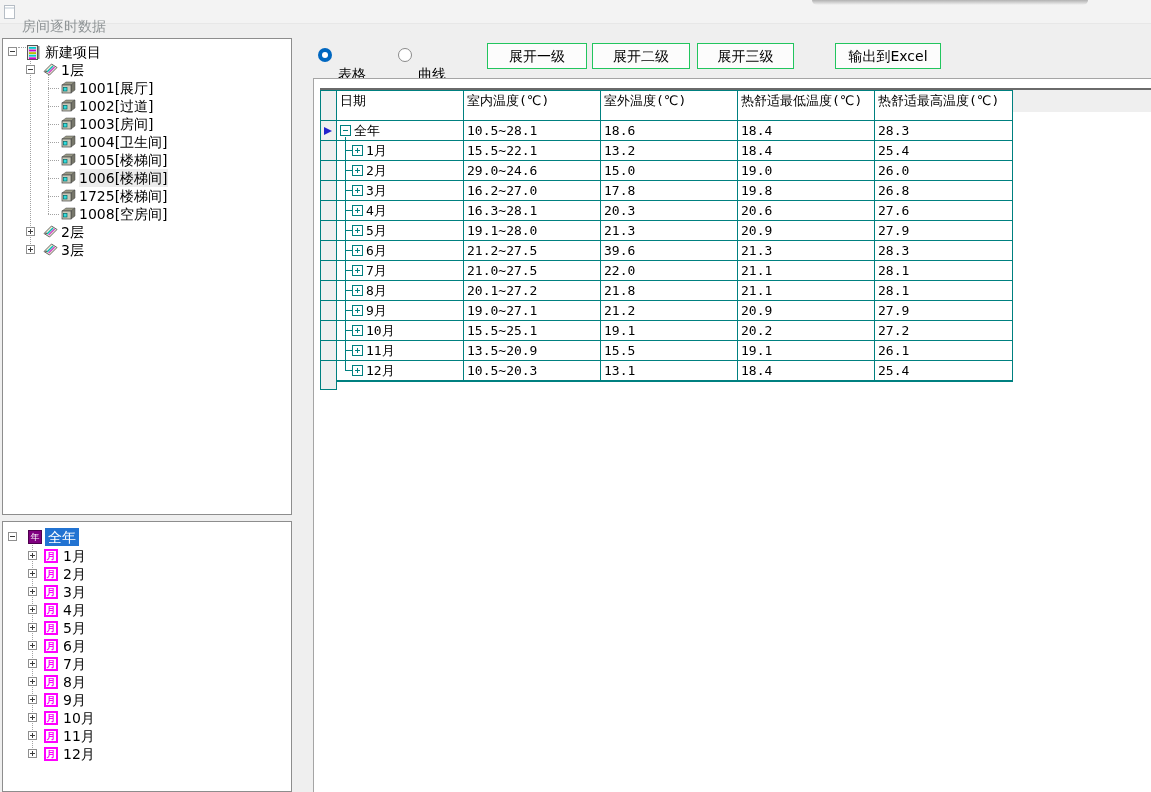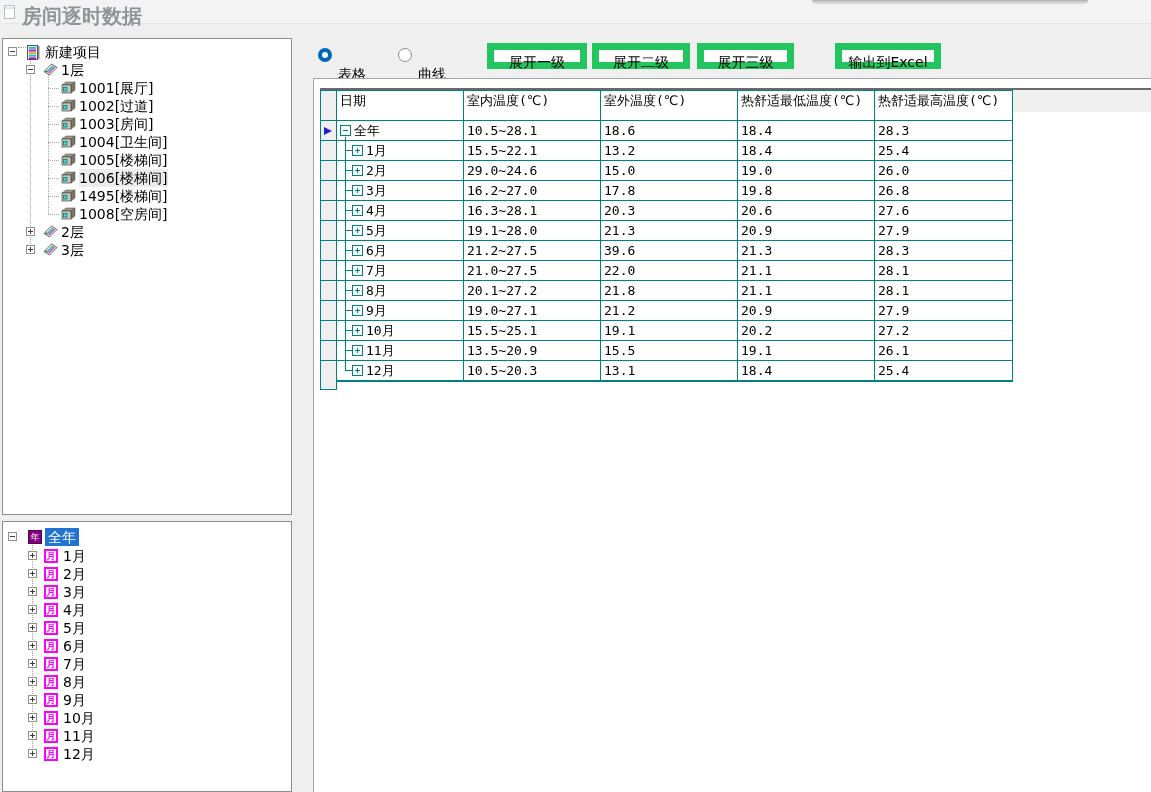--- a/index.html
+++ b/index.html
@@ -10,21 +10,21 @@
     position:relative;
     overflow:hidden;
     color:#000;
   }
   #stage { position:absolute; left:0; top:0; width:1151px; height:792px; }
 
   
   .titlebar { position:absolute; left:0; top:0; width:100%; height:24px; background:#f3f3f3; border-bottom:1px solid #e7e7e7; }
   .title-icon { position:absolute; left:4px; top:5px; width:11px; height:14px; background:#fff; border:1px solid #b6bdc5; }
   .title-icon::before { content:""; position:absolute; left:0; top:1px; width:9px; height:2px; background:#dde3e8; }
-  .title-text { position:absolute; left:22px; top:3px; font-size:20px; color:#8f9496; white-space:nowrap;font-weight:bold; }
+  .title-text { position:absolute; left:22px; top:18px; font-size:14px; color:#8f9496; white-space:nowrap; }
   .top-shadow { position:absolute; left:812px; top:0; width:276px; height:5px;
     background:linear-gradient(180deg, rgba(70,70,70,.38), rgba(70,70,70,0));
     border-radius:0 0 5px 5px; }
 
   
   .panel { position:absolute; background:#fff; border:1px solid #8d8d8d; overflow:hidden; }
   #tree1 { left:2px; top:38px; width:290px; height:477px;padding-left:15px; }
   #tree2 { left:2px; top:521px; width:290px; height:271px; }
   .trow { position:absolute; left:0; width:100%; height:18px; }
   .tlabel { position:absolute; top:0; height:18px; line-height:18px; font-size:14px; white-space:nowrap; }
@@ -40,21 +40,21 @@
     color:#fff; font-size:9px; line-height:12px; text-align:center; }
   .month-badge { position:absolute; top:2px; width:14px; height:14px; background:#fff; border:2px solid var(--moicon);
     color:var(--moicon); font-size:9px; line-height:10px; text-align:center; font-weight:bold; }
 
   
   .radio { position:absolute; width:14px; height:14px; border-radius:50%; }
   .radio.on { background:var(--radio); }
   .radio.on::after { content:""; position:absolute; left:4px; top:4px; width:6px; height:6px; border-radius:50%; background:#fff; }
   .radio.off { background:#fff; border:1px solid #8a8a8a; }
   .rlabel { position:absolute; font-size:14px; white-space:nowrap;margin-top:20px; }
-  .tbtn { position:absolute; top:43px; height:26px; background:#fcfcfc; border:7px solid #22c55e;
+  .tbtn { position:absolute; top:43px; height:26px; background:#fcfcfc; border:1px solid #22c55e;
     font-size:14px; line-height:24px; text-align:center; white-space:nowrap; }
 
   
   #gridc { position:absolute; left:313px; top:78px; width:838px; height:714px; background:#fff;
     border-left:1px solid #a5a5a5; border-top:1px solid #a5a5a5; overflow:hidden; }
   .darkline { position:absolute; left:6px; top:9px; right:0; height:2px; background:#6a6a6a; }
   .hfiller { position:absolute; left:699px; top:11px; right:0; height:22px; background:#efefef; }
   #gtable { position:absolute; left:6px; top:11px; width:693px; border:1px solid var(--teal);
     font-family:"DejaVu Sans Mono","DejaVu Sans",monospace; }
   .gr { display:flex; height:20px; }
@@ -176,21 +176,21 @@
         <div class="tlabel sel-soft" style="left: 76px;">1006[楼梯间]</div>
       </div>
       <div class="hdot" style="left: 45px; top: 157px; width: 11px;"></div>
       <div class="trow" style="top: 148px;">
         <div class="ticon" style="left: 58px;"><svg width="15" height="13" viewBox="0 0 15 13">
             <polygon points="1,4 5,1 14,1 10,4" fill="#9a9a86" stroke="#444" stroke-width="0.5"></polygon>
             <polygon points="10,4 14,1 14,9 10,12" fill="#77776a" stroke="#444" stroke-width="0.5"></polygon>
             <rect x="1" y="4" width="9" height="8" fill="#c9c9b9" stroke="#444" stroke-width="0.7"></rect>
             <rect x="2.5" y="6.5" width="3.5" height="3.5" fill="#33dddd" stroke="#006a6a" stroke-width="0.7"></rect>
           </svg></div>
-        <div class="tlabel" style="left: 76px;">1495[楼梯间]</div>
+        <div class="tlabel" style="left: 76px;">1725[楼梯间]</div>
       </div>
       <div class="hdot" style="left: 45px; top: 175px; width: 11px;"></div>
       <div class="trow" style="top: 166px;">
         <div class="ticon" style="left: 58px;"><svg width="15" height="13" viewBox="0 0 15 13">
             <polygon points="1,4 5,1 14,1 10,4" fill="#9a9a86" stroke="#444" stroke-width="0.5"></polygon>
             <polygon points="10,4 14,1 14,9 10,12" fill="#77776a" stroke="#444" stroke-width="0.5"></polygon>
             <rect x="1" y="4" width="9" height="8" fill="#c9c9b9" stroke="#444" stroke-width="0.7"></rect>
             <rect x="2.5" y="6.5" width="3.5" height="3.5" fill="#33dddd" stroke="#006a6a" stroke-width="0.7"></rect>
           </svg></div>
         <div class="tlabel" style="left: 76px;">1008[空房间]</div>

